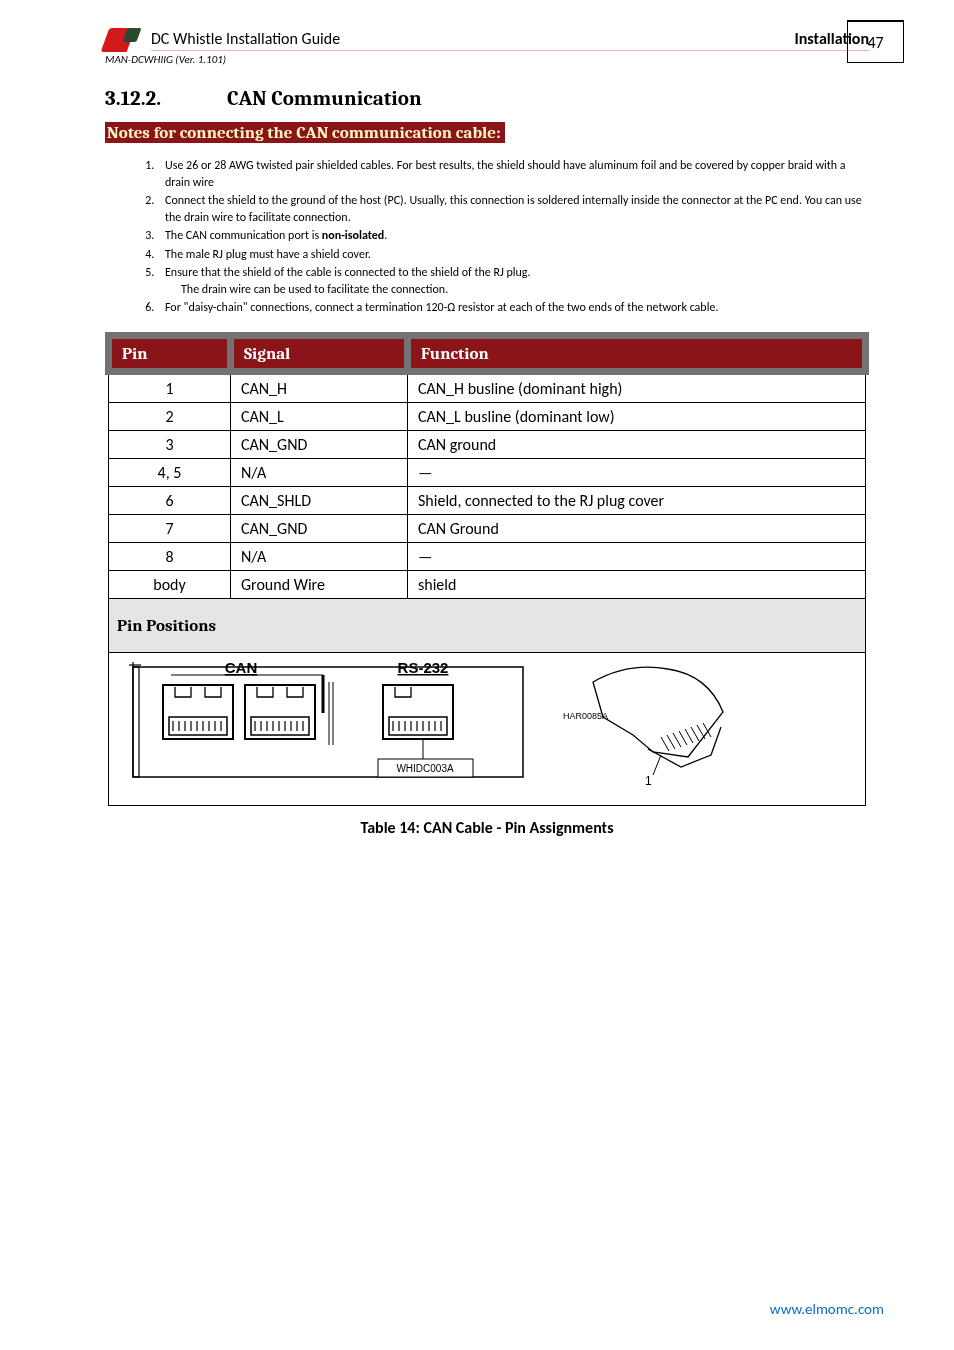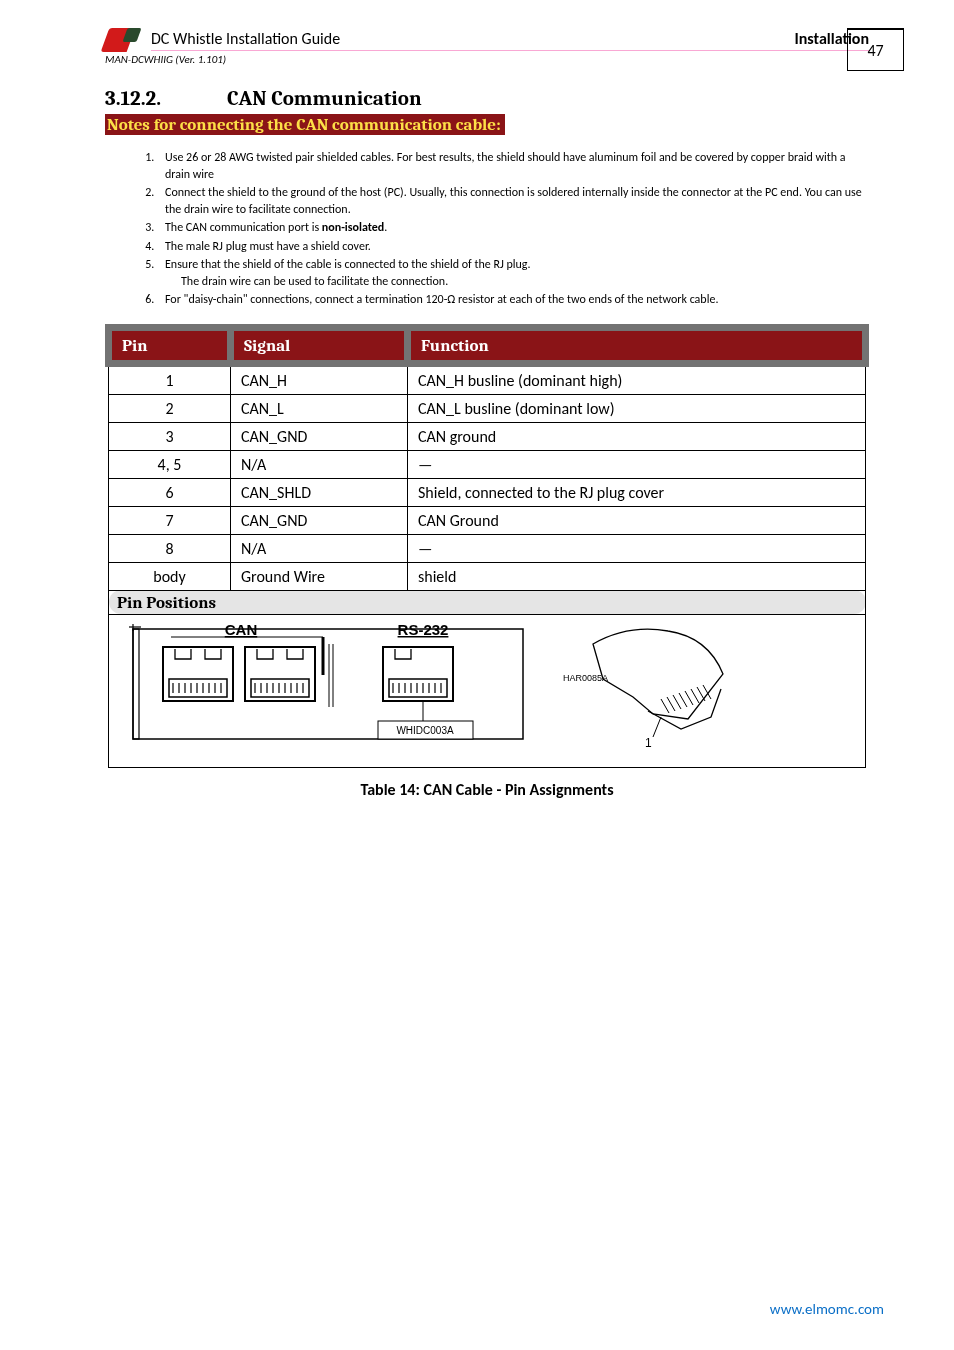--- a/index.html
+++ b/index.html
@@ -69,40 +69,39 @@
     right: 50px;
     top: 20px;
     border: 1px solid #000;
     border-top: 2px solid #000;
     width: 55px;
     height: 40px;
     display: flex;
     align-items: center;
     justify-content: center;
     font-size: 16px;
-    margin-top: 8px;
   }
   h2.section-head {
     font-family: Cambria, Georgia, serif;
     font-weight: bold;
     font-size: 21px;
     margin: 4px 0 2px 0;
     display: flex;
     gap: 44px;
   }
   h2.section-head .num { min-width: 78px; }
   .notes-bar {
     display: inline-block;
     background: #8a1417;
-    color: #fde047;
+    color: #fef9c3;
     font-family: Cambria, Georgia, serif;
     font-weight: bold;
     font-size: 17px;
     padding: 1px 4px 1px 2px;
-    margin-top: 2px;
+    margin-top: 10px;
     margin-bottom: 14px;
   }
   ol.main-list {
     margin: 0 0 16px 0;
     padding-left: 52px;
     font-size: 12px;
     line-height: 1.38;
   }
   ol.main-list li {
     padding-left: 8px;
@@ -135,22 +134,21 @@
     vertical-align: middle;
   }
   table.pin-table td.pin-col {
     text-align: center;
   }
   table.pin-table .positions-row td {
     background: #e5e5e5;
     font-family: Cambria, Georgia, serif;
     font-weight: bold;
     font-size: 17px;
-    padding: 2px 8px;
-    border-radius: 14px;
+    padding: 17px 8px;
   }
   .svg-cell {
     padding: 4px !important;
     height: 140px;
     vertical-align: top;
   }
   .caption {
     text-align: center;
     font-weight: bold;
     font-size: 16px;

